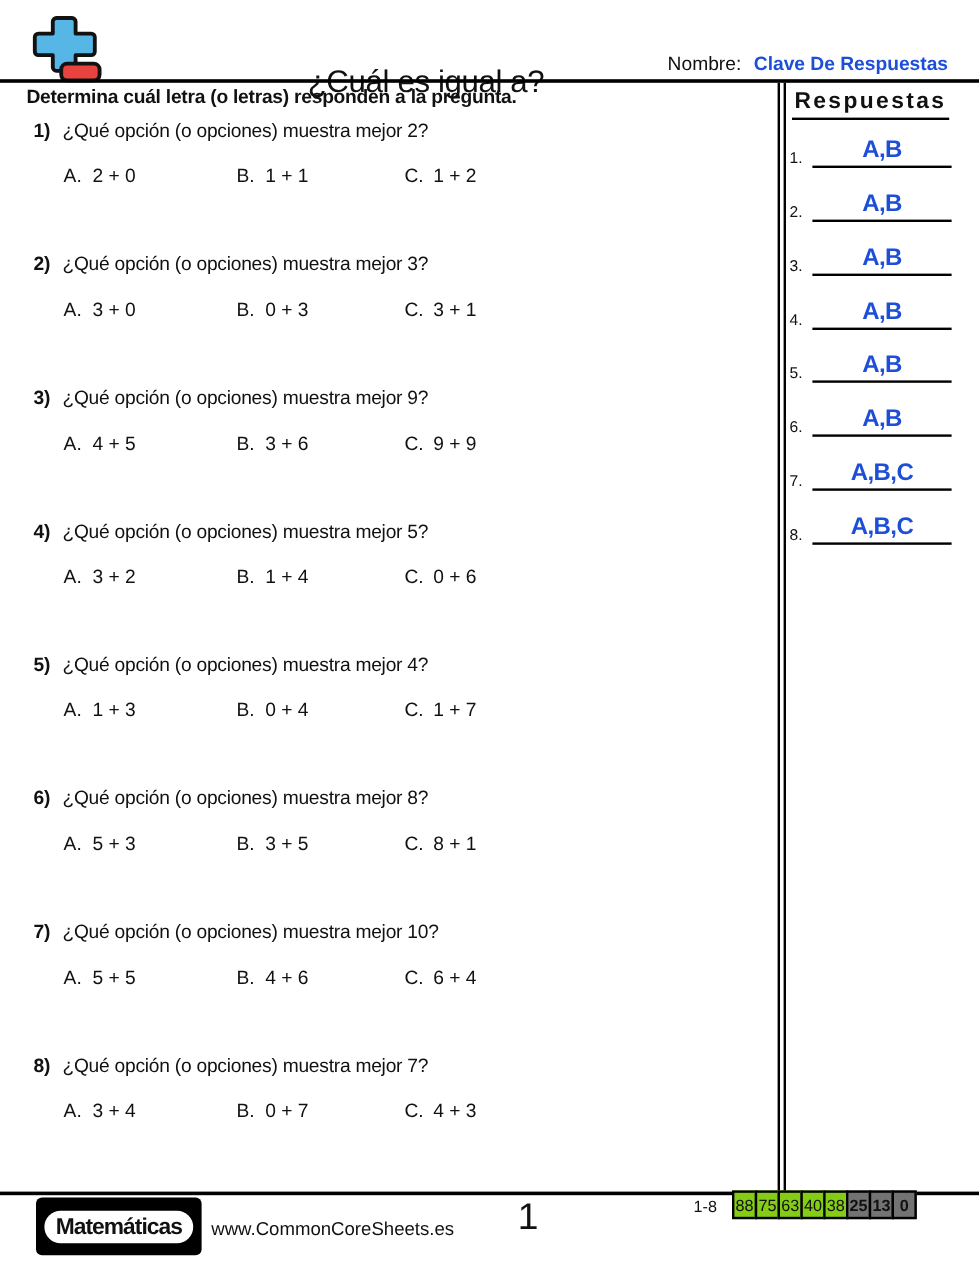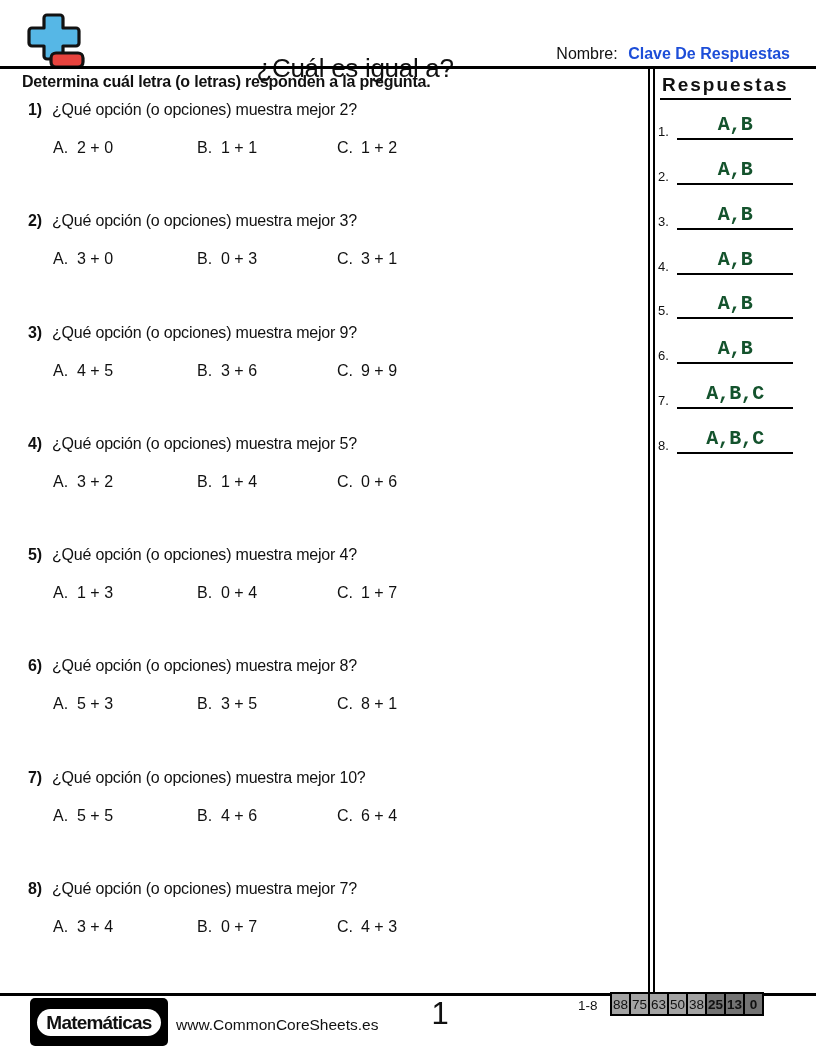--- a/index.html
+++ b/index.html
@@ -31,37 +31,37 @@
   
   .v-divider { position:absolute; left:648px; top:69px; height:924px; width:0;
                border-left:7px double #000; }
   .resp-title-wrap { position:absolute; left:660px; top:74px; width:126px; text-align:center; }
   .resp-title { display:inline-block; font-size:19px; font-weight:bold; letter-spacing:2px;
                 border-bottom:2.5px solid #000; padding:0 2px 2px 2px; }
   .answer-row { position:absolute; left:658px; width:136px; height:30px; }
   .a-num { position:absolute; left:0; bottom:1px; font-size:13px; }
   .a-line { position:absolute; left:19px; bottom:0; width:116px; border-bottom:2px solid #000;
             text-align:center; }
-  .a-val { color:#14532d; font-weight:bold; font-size:20px; line-height:26px;
-           letter-spacing:-0.5px;font-family:Liberation Mono, monospace; }
+  .a-val { color:#1d4ed8; font-weight:bold; font-size:20px; line-height:26px;
+           letter-spacing:-0.5px; }
 
   
   .footer-rule { position:absolute; left:0; top:993px; width:816px; height:3px; background:#000; }
   .brand-box { position:absolute; left:30px; top:998px; width:138px; height:48px; background:#000;
                border-radius:5px; display:flex; align-items:center; justify-content:center; }
   .brand-pill { background:#fff; border-radius:15px; padding:4px 9px; font-size:19px;
                 font-weight:bold; letter-spacing:-0.8px; line-height:1; white-space:nowrap; }
   .site-url { position:absolute; left:176px; top:1016px; font-size:15.5px; }
   .page-num { position:absolute; left:340px; top:996px; width:200px; text-align:center;
               font-size:31px; font-weight:normal; }
   .score-label { position:absolute; left:578px; top:998px; font-size:13.5px; }
   .score-table { position:absolute; left:610px; top:992px; display:flex; }
   .score-cell { width:21px; height:24px; border:2px solid #000; margin-left:-2px;
                 display:flex; align-items:center; justify-content:center;
-                font-size:13.5px; background:#a3a3a3; }
+                font-size:13.5px; background:#84cc16; }
   .score-cell:first-child { margin-left:0; }
   .score-cell.hl { background:#737373;font-weight:bold; }
 </style>
 </head>
 <body>
 
 <div class="page">
 
   <div class="logo">
     <svg width="60" height="58" viewBox="0 0 60 58">
@@ -207,20 +207,20 @@
   <div class="brand-box">
     <span class="brand-pill">Matemáticas</span>
   </div>
   <div class="site-url">www.CommonCoreSheets.es</div>
   <div class="page-num">1</div>
   <div class="score-label">1-8</div>
   <div class="score-table">
     <div class="score-cell">88</div>
     <div class="score-cell">75</div>
     <div class="score-cell">63</div>
-    <div class="score-cell">50</div>
+    <div class="score-cell">40</div>
     <div class="score-cell">38</div>
     <div class="score-cell hl">25</div>
     <div class="score-cell hl">13</div>
     <div class="score-cell hl">0</div>
   </div>
 
 </div>
 
 </body></html>

